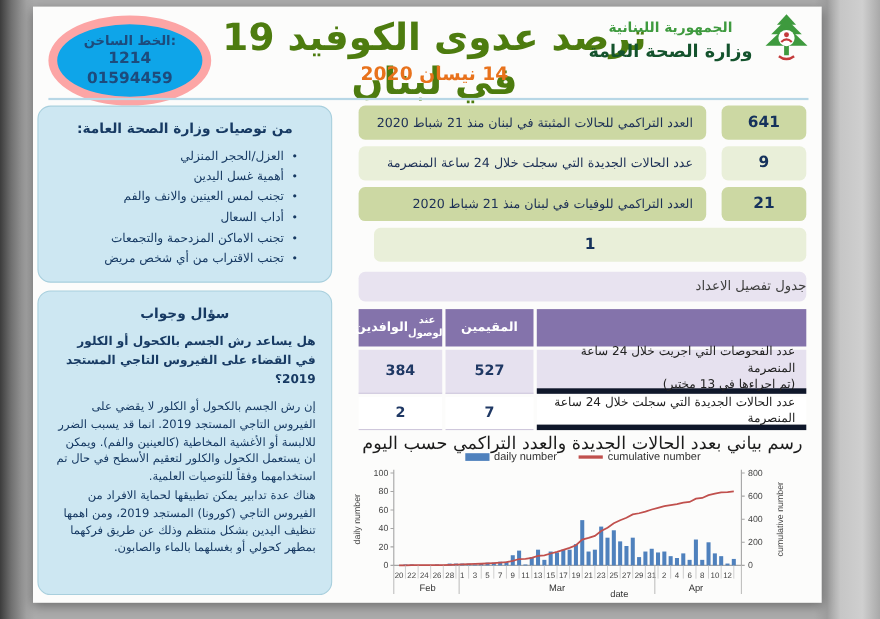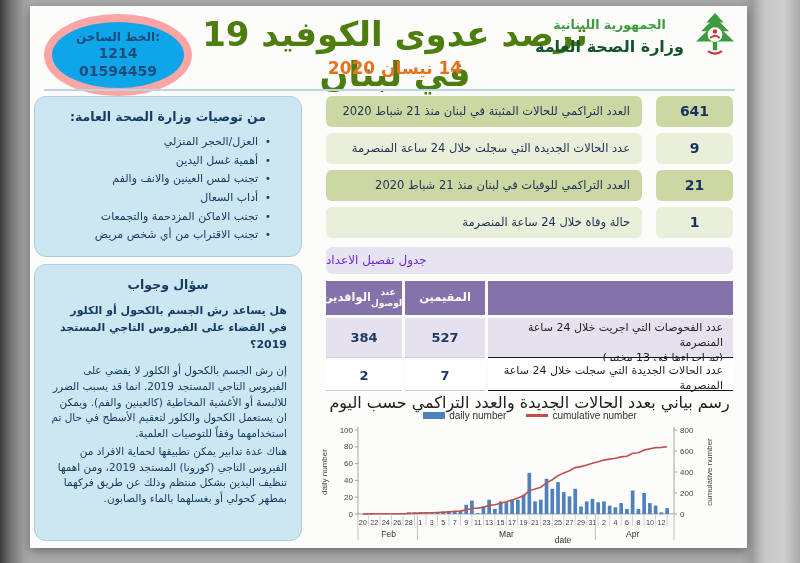--- a/index.html
+++ b/index.html
@@ -37,31 +37,31 @@
   .stats-col{position:absolute;left:296px;top:90px;width:407px;display:flex;flex-direction:column;gap:6px;}
   .stat-row{display:flex;height:31px;}
   .stat-desc{width:316px;border-radius:6px;direction:rtl;text-align:right;padding:0 12px;box-sizing:border-box;
     font-size:11.5px;color:#1c2f55;line-height:31px;white-space:nowrap;overflow:hidden;}
   .stat-gap{width:14px;}
   .stat-num{flex:1;border-radius:6px;text-align:center;font-weight:bold;font-size:14px;color:#16325c;line-height:31px;}
   .tone-dark{background:#ccd8a3;}
   .tone-light{background:#e9efd9;}
   
   .banner{position:absolute;left:296px;top:241px;width:407px;height:27px;background:#e8e3f0;border-radius:6px;
-    text-align:left;direction:rtl;font-size:12px;color:#6d28d9;line-height:27px;}
+    text-align:right;direction:rtl;font-size:12px;color:#404040;line-height:27px;}
   .dtable{position:absolute;left:296px;top:275px;width:407px;display:grid;
     grid-template-columns:76px 80px 1fr;gap:3px;direction:ltr;}
   .dt-cell{box-sizing:border-box;}
   .dt-head{background:#8473ab;color:#fff;height:34px;display:flex;flex-direction:row;justify-content:center;
     align-items:center;text-align:center;font-weight:bold;font-size:11.5px;line-height:1.2;}
   .dt-head .sub{font-size:9px;font-weight:bold;}
   .dt-val{display:flex;align-items:center;justify-content:center;font-weight:bold;font-size:13px;color:#1f3864;
     border-bottom:1px solid #cfc8dc;}
   .dt-desc{direction:rtl;text-align:right;padding:3px 10px;font-size:11px;color:#222;line-height:1.35;
-    display:flex;flex-direction:column;justify-content:flex-start;border-bottom:1px solid #0f172a;}
+    display:flex;flex-direction:column;justify-content:center;border-bottom:5px solid #0f172a;}
   .row-purple{background:#e6e1ef;}
   .row-white{background:#ffffff;}
   .r1{height:40px;}
   .r2{height:30px;}
   
   .chart-caption{position:absolute;left:296px;top:387px;width:407px;text-align:center;direction:rtl;
     font-size:16px;color:#1c1c1c;}
   .chart{position:absolute;left:288px;top:403px;width:424px;height:136px;font-family:"Liberation Sans",sans-serif;}
   .legend{display:flex;justify-content:center;align-items:center;gap:20px;height:13px;font-size:10px;color:#333;}
   .legend-item{display:flex;align-items:center;gap:4px;}
@@ -133,21 +133,20 @@
           <div class="stat-desc tone-light">عدد الحالات الجديدة التي سجلت خلال 24 ساعة المنصرمة</div>
           <div class="stat-gap"></div>
           <div class="stat-num tone-light">9</div>
         </div>
         <div class="stat-row">
           <div class="stat-desc tone-dark">العدد التراكمي للوفيات في لبنان منذ 21 شباط 2020</div>
           <div class="stat-gap"></div>
           <div class="stat-num tone-dark">21</div>
         </div>
         <div class="stat-row">
-          <div class="stat-desc tone-light">حالة وفاة خلال 24 ساعة المنصرمة</div>
           <div class="stat-gap"></div>
           <div class="stat-num tone-light">1</div>
         </div>
       </div>
 
     <div class="banner">جدول تفصيل الاعداد</div>
 
     <div class="dtable">
       <div class="dt-cell dt-head">
         <span>الوافدين</span>

